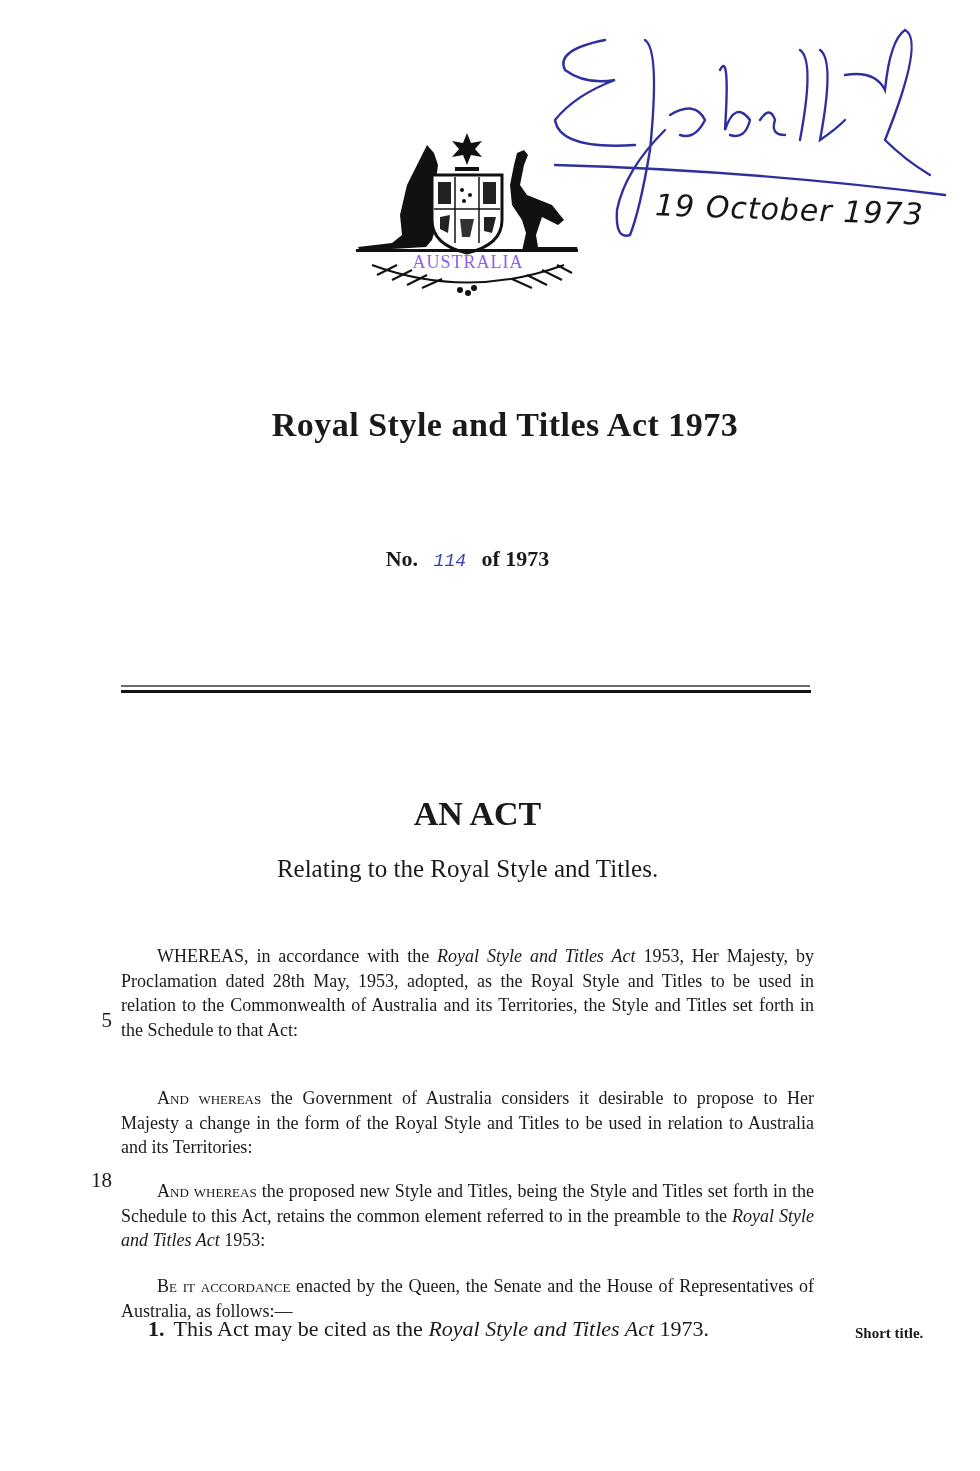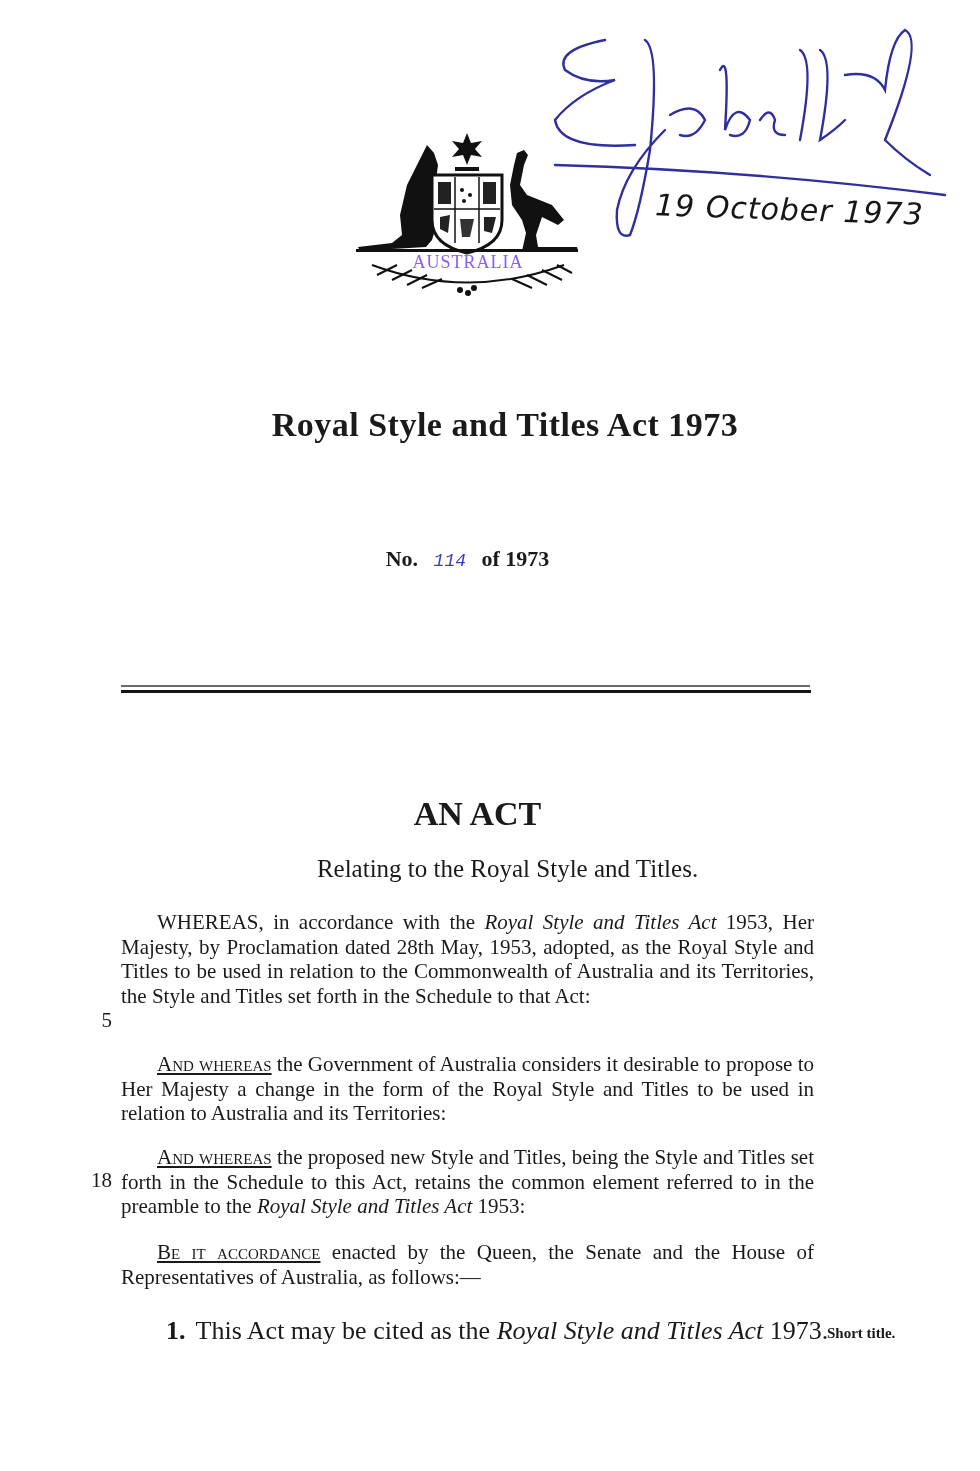--- a/index.html
+++ b/index.html
@@ -21,38 +21,38 @@
   #act-title { left: 0; width: 930px; top: 406px; text-align: center; font-weight: bold;
                font-size: 34px; letter-spacing: 0.5px; margin-left: 40px; }
   #act-number { left: 0; width: 935px; top: 546px; text-align: center; font-weight: bold; font-size: 22px; }
   #act-number .hand { font-family: Liberation Mono, monospace; font-style: italic; font-weight: normal;
                       color: #3b3fb8; font-size: 18px; margin: 0 10px; }
 
   #rule-thin { left: 121px; top: 685px; width: 689px; height: 2px; background: #6a6a6a; }
   #rule-thick { left: 121px; top: 690px; width: 690px; height: 3px; background: #151515; }
 
   #an-act { left: 0; width: 935px; top: 795px; text-align: center; font-weight: bold; font-size: 34px; margin-left: 10px; }
-  #long-title { left: 0; width: 935px; top: 855px; text-align: center; font-size: 25px; padding-left: 40px; }
+  #long-title { left: 0; width: 935px; top: 855px; text-align: center; font-size: 25px; }
 
-  .para { position: absolute; left: 121px; width: 693px; font-size: 21px; line-height: 24.6px;
-          text-align: justify; }
+  .para { position: absolute; left: 121px; width: 693px; font-size: 18px; line-height: 24.6px;
+          text-align: justify; margin-top: 34px; }
   .para .indent { display: inline-block; width: 36px; }
-  .sc { font-variant: small-caps; text-decoration: underline; }
+  .sc { font-variant: small-caps; }
   .line-no { position: absolute; left: 86px; width: 26px; text-align: right; font-size: 21px; }
 
   #p1 { top: 910px; }
   #p2 { top: 1052px; }
   #p3 { top: 1145px; }
   #p4 { top: 1240px; }
   #ln5 { top: 1008px; }
   #ln10 { top: 1168px; }
 
-  #section1 { left: 166px; top: 1316px; font-size: 26px; }
+  #section1 { left: 148px; top: 1316px; font-size: 22px; }
   #section1 b { margin-right: 4px; }
-  #margin-note { left: 827px; top: 1325px; font-size: 15px; font-weight: bold; }
+  #margin-note { left: 855px; top: 1325px; font-size: 15px; font-weight: bold; }
 </style>
 </head>
 <body>
 
 <svg id="arms" class="abs" viewBox="0 0 230 180">
 
   <polygon points="115,8 119,18 130,16 123,24 130,32 119,30 115,40 111,30 100,32 107,24 100,16 111,18" fill="#111"></polygon>
   <rect x="103" y="42" width="24" height="4" fill="#111"></rect>
 
   <path d="M75,20 L82,28 L86,40 L84,55 L88,70 L86,95 L80,115 L74,122 L40,124 L8,126 L6,122 L40,118 L50,110 L48,90 L55,60 L64,42 L70,30 Z" fill="#111"></path>

